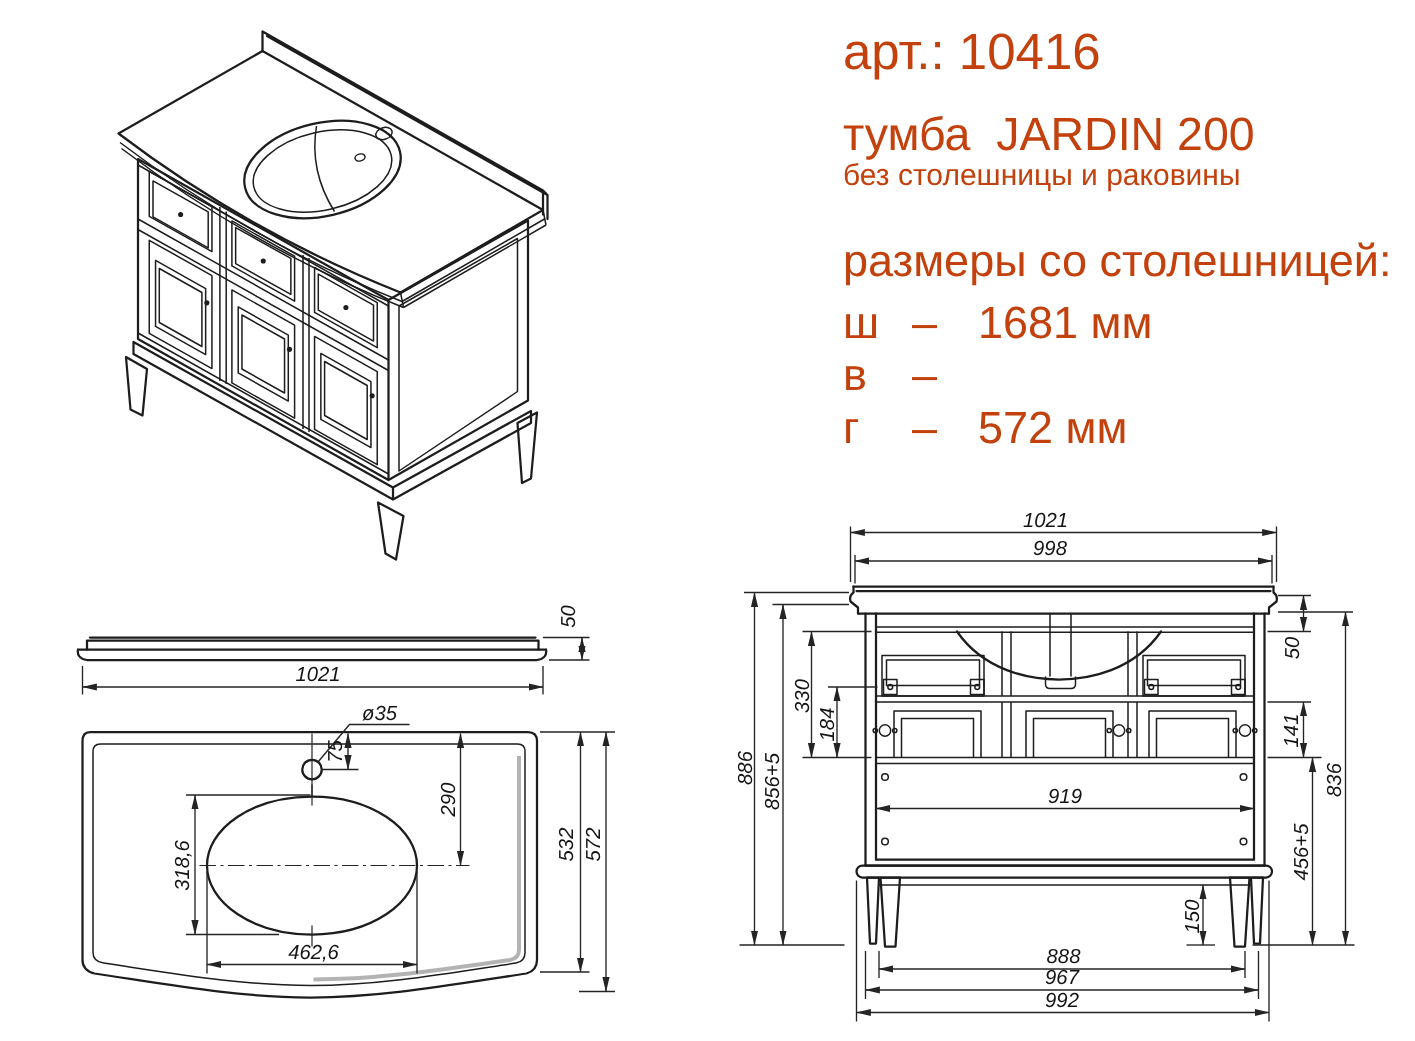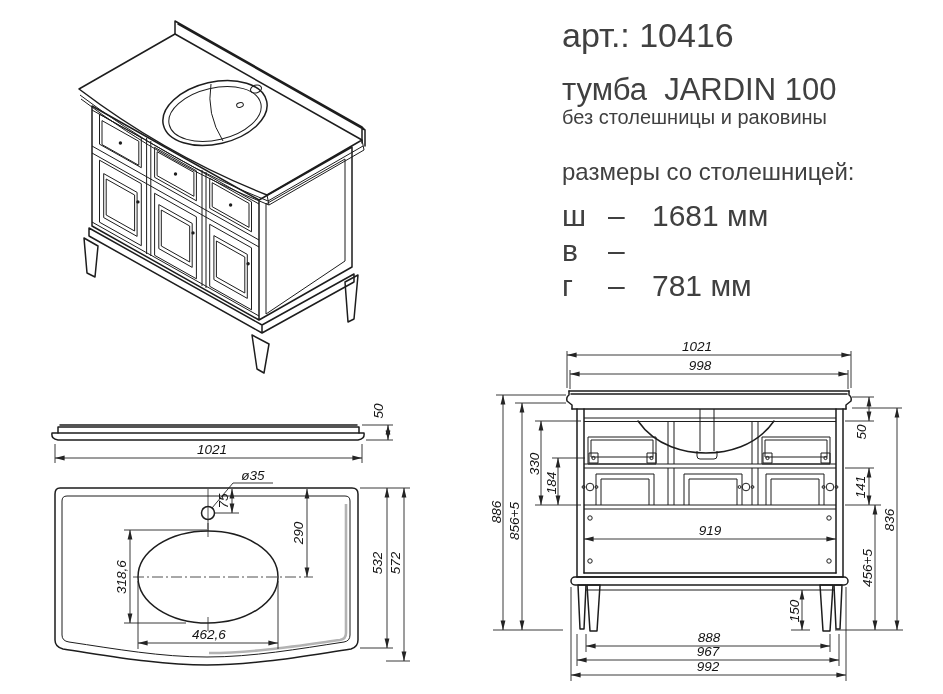--- a/index.html
+++ b/index.html
@@ -10,25 +10,25 @@
   .o{stroke:#1d1d1d;stroke-width:1.5;fill:none;stroke-linejoin:round;stroke-linecap:round;}
   .o2{stroke:#1d1d1d;stroke-width:1;fill:none;stroke-linejoin:round;}
   .d{stroke:#242424;stroke-width:0.9;fill:none;}
   .cl{stroke:#242424;stroke-width:0.8;fill:none;}
   .dd{stroke:#242424;stroke-width:0.8;fill:none;stroke-dasharray:11 3 2 3;}
   .gray{stroke:#b3b3b3;stroke-width:2.6;fill:none;}
   .fillb{fill:#1d1d1d;stroke:none;}
   text.dt{font:italic 13.5px "Liberation Sans",sans-serif;fill:#141414;text-anchor:middle;}
   #ar path{fill:#242424;}
   
-  .info{position:absolute;left:562px;top:0;width:378px;height:320px;color:#404040;}
+  .info{position:absolute;left:562px;top:0;width:378px;height:320px;color:#c2410c;}
   .info .article{position:absolute;left:0;top:16px;font-size:34px;}
   .info .product{position:absolute;left:0;top:72px;font-size:31px;white-space:pre;}
   .info .subtitle{position:absolute;left:0;top:106px;font-size:20px;}
-  .info .heading{position:absolute;left:0;top:158px;font-size:24px;}
+  .info .heading{position:absolute;left:0;top:158px;font-size:30px;}
   .dimrow{position:absolute;left:0;display:flex;font-size:30px;}
   .dimrow .l{width:46px;}
   .dimrow .h{width:44px;}
   .r0{top:199px;} .r1{top:234px;} .r2{top:269px;}
 </style>
 </head>
 <body>
 
 <div class="canvas">
 
@@ -239,32 +239,32 @@
       <text class="dt" x="708" y="656">967</text>
       <path class="d" d="M571,587 V681 M846,587 V681"></path>
       <line class="d" x1="571" y1="675" x2="846" y2="675" marker-start="url(#ar)" marker-end="url(#ar)"></line>
       <text class="dt" x="708" y="671">992</text>
     </g>
   </g>
 </svg>
 
 <div class="info">
   <div class="article">арт.: 10416</div>
-  <div class="product">тумба  JARDIN 100</div>
+  <div class="product">тумба  JARDIN 200</div>
   <div class="subtitle">без столешницы и раковины</div>
   <div class="heading">размеры со столешницей:</div>
   <div class="dimrow r0">
     <span class="l">ш</span>
     <span class="h">–</span>
     <span>1681 мм</span>
   </div>
   <div class="dimrow r1">
     <span class="l">в</span>
     <span class="h">–</span>
   </div>
   <div class="dimrow r2">
     <span class="l">г</span>
     <span class="h">–</span>
-    <span>781 мм</span>
+    <span>572 мм</span>
   </div>
 </div>
 
 </div>
 
 </body></html>

